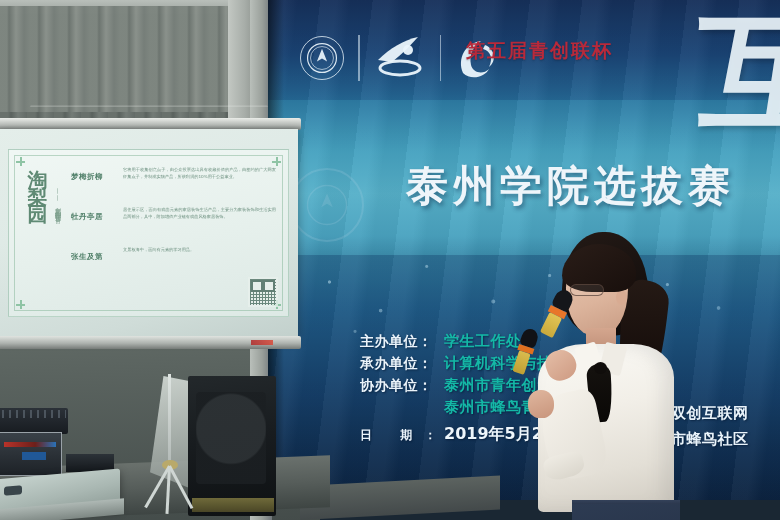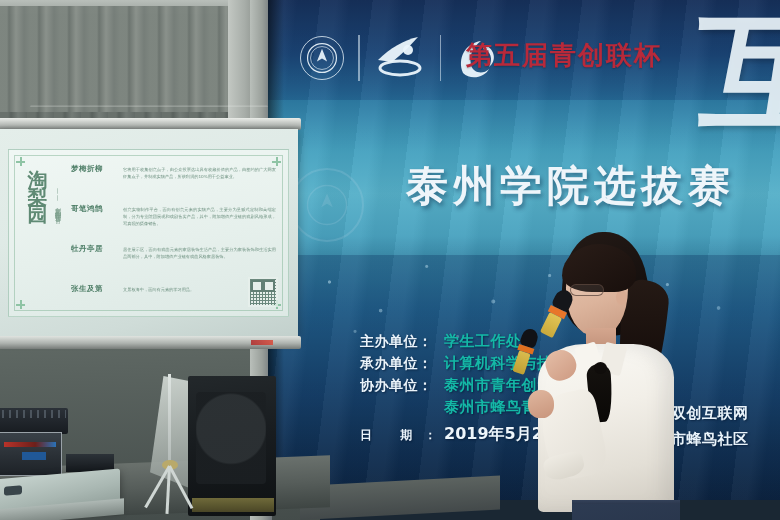--- a/index.html
+++ b/index.html
@@ -106,21 +106,21 @@
   }
   .slide-sub {
     position:absolute; left:44px; top:38px;
     font-size:6px; color:#7b9e8b; letter-spacing:1px;
     writing-mode:vertical-rl; white-space:nowrap;
     font-family:"DejaVu Sans", sans-serif;
   }
   .slide-rows { position:absolute; left:62px; top:14px; right:10px; bottom:8px; }
   .s-row { position:relative; height:40px; }
   .s-label {
-    position:absolute; left:0; top:0; width:46px;
+    position:absolute; left:0; top:8px; width:46px;
     font-size:7.5px; font-weight:bold; color:#4f7f68; letter-spacing:.5px;
     font-family:"DejaVu Sans", sans-serif;
   }
   .s-para {
     position:absolute; left:52px; top:2px; right:2px;
     font-size:4.2px; line-height:7px; color:#6b8f7e; text-align:justify;
     font-family:"DejaVu Sans", sans-serif;
   }
   .qr {
     position:absolute; right:10px; bottom:9px; width:30px; height:30px;
@@ -196,21 +196,21 @@
     border:1.5px solid rgba(228,240,248,.8);
     display:flex; align-items:center; justify-content:center;
     color:rgba(235,245,252,.92); font-size:9px;
   }
   .logo-div { width:1.5px; height:46px; background:rgba(225,238,248,.55); margin:0 14px; }
   .logo-mark { width:52px; height:48px; color:rgba(235,245,252,.95); }
   .logo-mark2 { width:46px; height:46px; color:rgba(235,245,252,.95); }
 
   .title-line1 {
     position:absolute; left:198px; top:38px;
-    font-size:26px; font-weight:bold; color:#b8293a; letter-spacing:2px;
+    font-size:19px; font-weight:bold; color:#b8293a; letter-spacing:2px;
     font-family:"DejaVu Sans", sans-serif;
     text-shadow:0 1px 2px rgba(0,0,0,.25);
     white-space:nowrap;
   }
   .title-line2 {
     position:absolute; left:100px; top:92px;
     font-size:35px; font-weight:bold; color:#b5202f; letter-spacing:2px;
     font-family:"DejaVu Sans", sans-serif;
     text-shadow:0 2px 3px rgba(0,0,0,.28);
     white-space:nowrap;
@@ -560,24 +560,20 @@
         <div class="corner-deco cd-bl"></div>
         <div class="corner-deco cd-br"></div>
 
         <div class="slide-title">淘梨园</div>
         <div class="slide-sub">——文创产品的制作与销售平台</div>
 
         <div class="slide-rows">
           <div class="s-row">
             <div class="s-label">梦梅折柳</div>
             <div class="s-para">它将用于收集创意点子，由公众投票选出具有收藏价值的产品，由签约的广大网友征集点子，并制成实物产品，所获利润的10%用于公益事业。</div>
-          </div>
-          <div class="s-row">
-            <div class="s-label">哥笔鸿鹄</div>
-            <div class="s-para">创意实物制作平台，面向有创意元素的实物产品，主要分为量贩式定制和高端定制，分为专业院团展现和戏剧售卖产品，其中，附加增值产业链的戏剧风格形成，写真照的摄像销售。</div>
           </div>
           <div class="s-row">
             <div class="s-label">牡丹亭居</div>
             <div class="s-para">居住展示区，面向有戏曲元素的家居装饰生活产品，主要分为家装装饰和生活实用品两部分，其中，附加增值产业链有戏曲风格家居装饰。</div>
           </div>
           <div class="s-row">
             <div class="s-label">张生及第</div>
             <div class="s-para">文景板海中，面向有元素的学习用品。</div>
           </div>
         </div>

